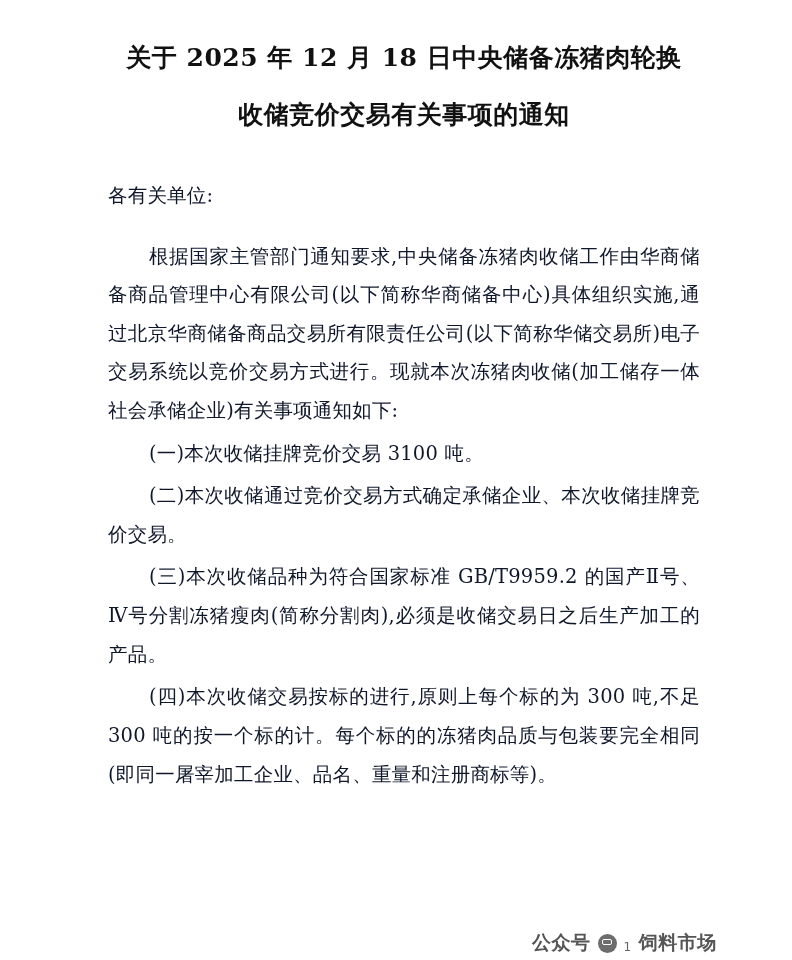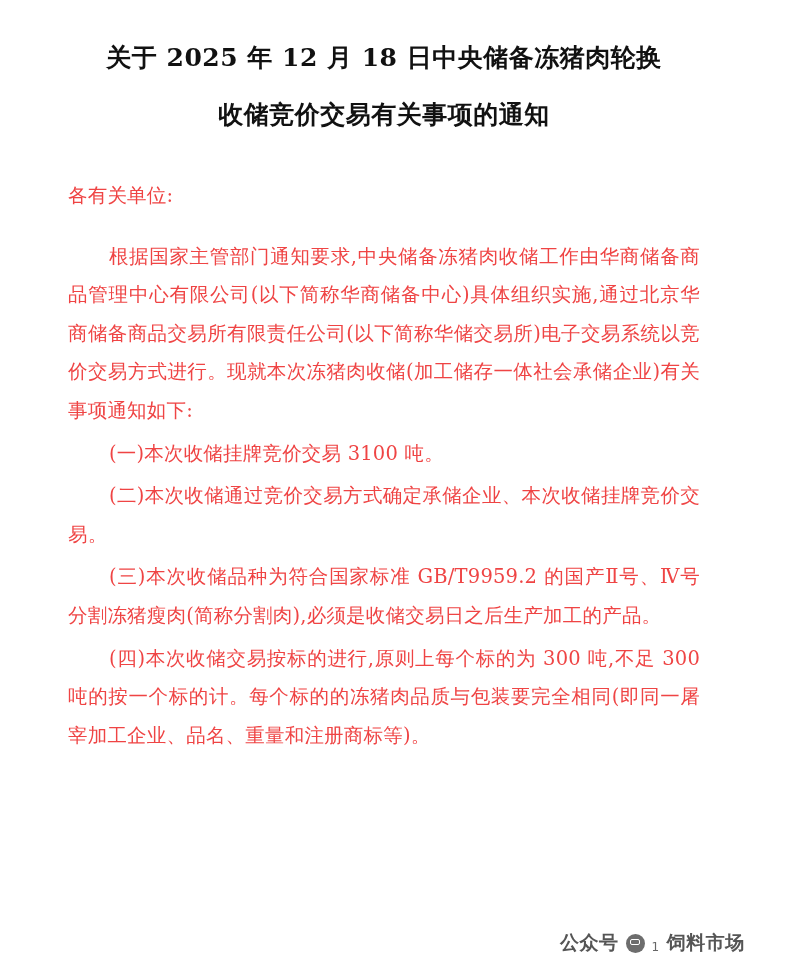--- a/index.html
+++ b/index.html
@@ -13,21 +13,21 @@
     font-family: "DejaVu Serif", "Liberation Serif", serif;
     color: #1a1a1a;
     overflow: hidden;
     position: relative;
   }
   .page {
     position: relative;
     width: 792px;
     height: 960px;
     box-sizing: border-box;
-    padding: 30px 92px 0 68px;
+    padding: 30px 92px 0 108px;
   }
   .doc-title {
     text-align: center;
     font-weight: bold;
     font-size: 25px;
     line-height: 1.62;
     letter-spacing: 0.5px;
     color: #111111;
     margin: 8px 0 0 0;
   }
@@ -38,21 +38,21 @@
   .title-line.second {
     margin-top: 16px;
   }
   .body-block {
     margin-top: 42px;
   }
   p {
     margin: 0;
     font-size: 19.5px;
     line-height: 1.98;
-    color: #ef4444;
+    color: #0f172a;
     text-align: justify;
     text-justify: inter-ideograph;
     letter-spacing: 0.2px;
   }
   p.salutation {
     text-indent: 0;
   }
   p.indent2 {
     text-indent: 2.1em;
   }
@@ -62,21 +62,21 @@
     margin-top: 16px;
     letter-spacing: 1px;
   }
   p.para {
     margin-top: 4px;
   }
   .gap-s { margin-top: 22px; }
   .gap-m { margin-top: 14px; }
   .watermark {
     position: absolute;
-    left: 560px;
+    left: 532px;
     top: 930px;
     font-family: "DejaVu Sans", "Liberation Sans", sans-serif;
     font-size: 19px;
     font-weight: bold;
     color: #555555;
     white-space: nowrap;
     letter-spacing: 0.5px;
     display: flex;
     align-items: center;
     gap: 7px;

